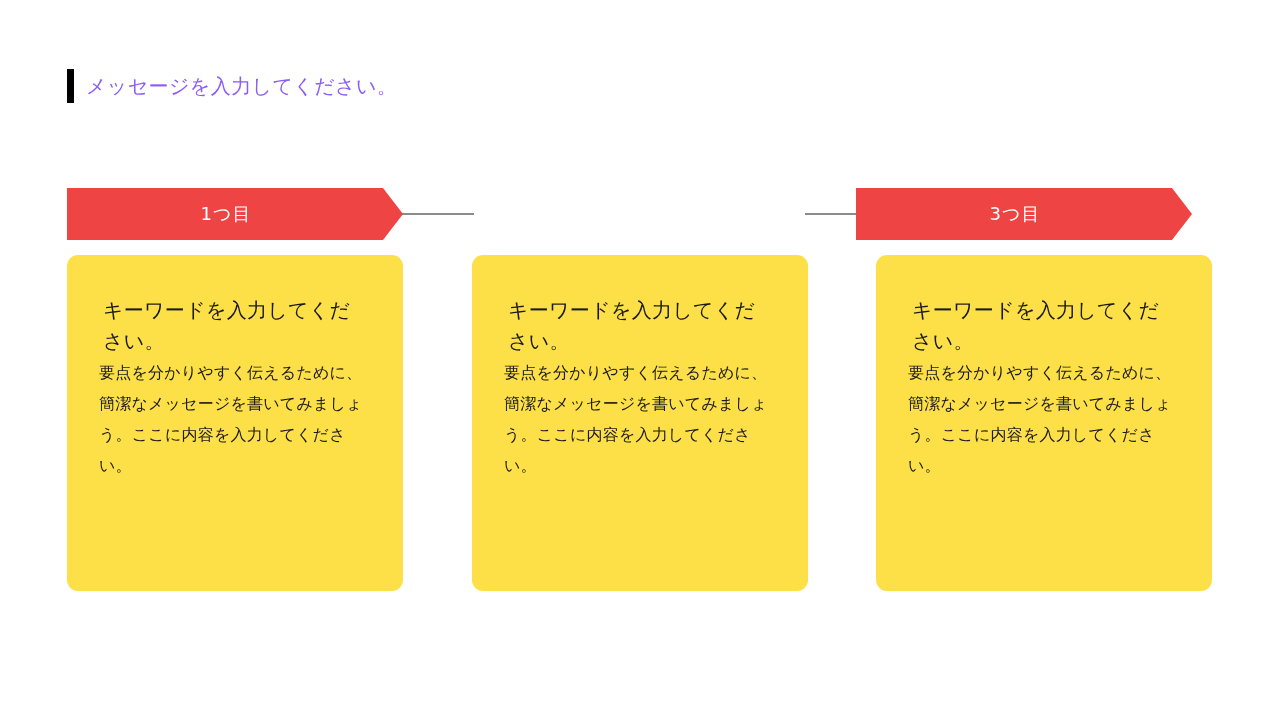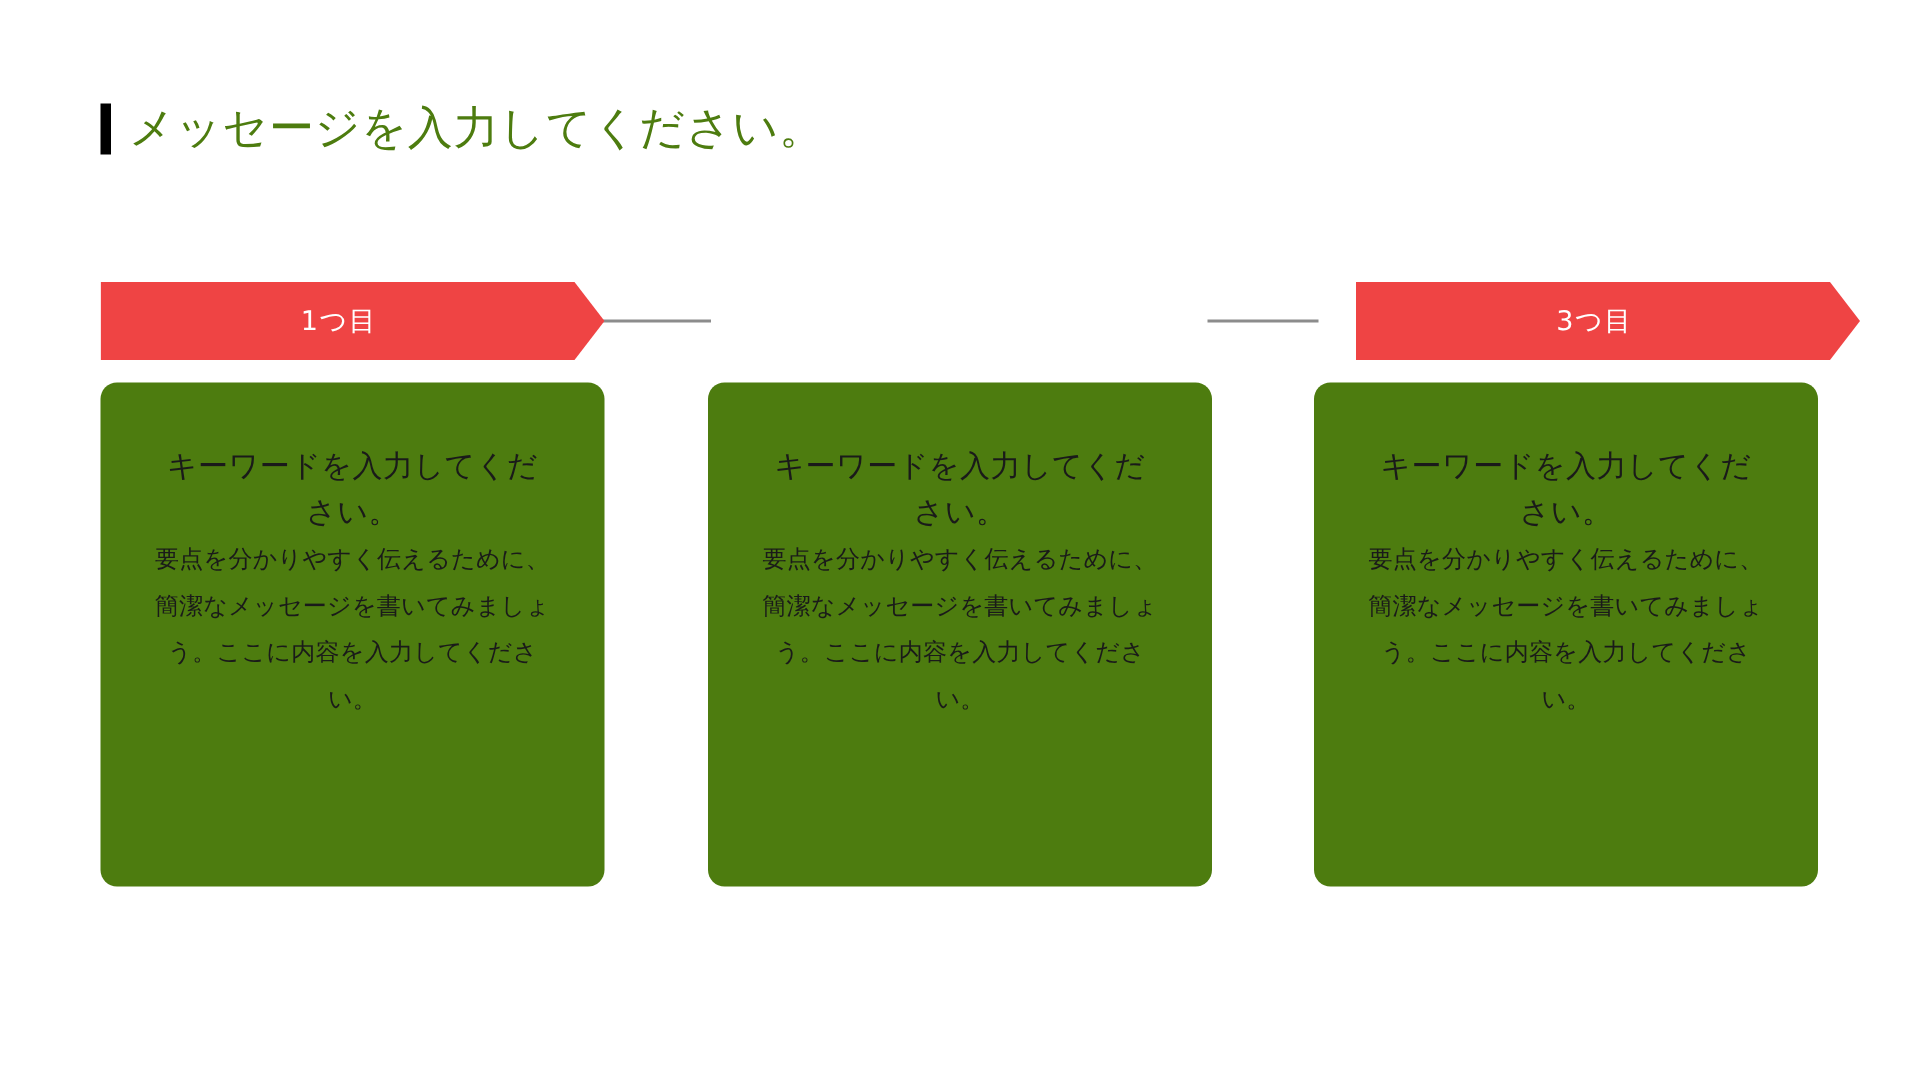--- a/index.html
+++ b/index.html
@@ -29,23 +29,23 @@
     height: 40px;
   }
   .title-accent {
     width: 7px;
     height: 34px;
     background: #000000;
     flex: 0 0 auto;
   }
   .title-text {
     margin-left: 12px;
-    font-size: 30px;
+    font-size: 20px;
     line-height: 34px;
-    color: #4d7c0f;
+    color: #8b5cf6;
     letter-spacing: 0.4px;
     white-space: nowrap;
   }
 
   
   .steps {
     position: absolute;
     left: 0;
     top: 188px;
     width: 1280px;
@@ -67,21 +67,21 @@
     height: 52px;
     background: #ef4444;
     display: flex;
     align-items: center;
     justify-content: center;
     -webkit-clip-path: polygon(0 0, calc(100% - 20px) 0, 100% 50%, calc(100% - 20px) 100%, 0 100%);
     clip-path: polygon(0 0, calc(100% - 20px) 0, 100% 50%, calc(100% - 20px) 100%, 0 100%);
   }
   .chevron.s1 { left: 67px;  width: 336px; }
   .chevron.s2 { left: 472px; width: 336px; }
-  .chevron.s3 { left: 904px; width: 336px; }
+  .chevron.s3 { left: 856px; width: 336px; }
 
   .chevron-label {
     font-size: 18px;
     color: #ffffff;
     letter-spacing: 1px;
     
     margin-right: 18px;
   }
 
   
@@ -91,24 +91,24 @@
     top: 255px;
     width: 1280px;
     height: 336px;
   }
 
   .card {
     position: absolute;
     top: 0;
     width: 336px;
     height: 336px;
-    background: #4d7c0f;
+    background: #fde047;
     border-radius: 11px;
     padding: 40px 18px 0 18px;
-    text-align: center;
+    text-align: left;
   }
   .card.k1 { left: 67px; }
   .card.k2 { left: 472px; }
   .card.k3 { left: 876px; }
 
   .card-heading {
     font-size: 20px;
     line-height: 31px;
     color: #1a1a1a;
     letter-spacing: 0.3px;

